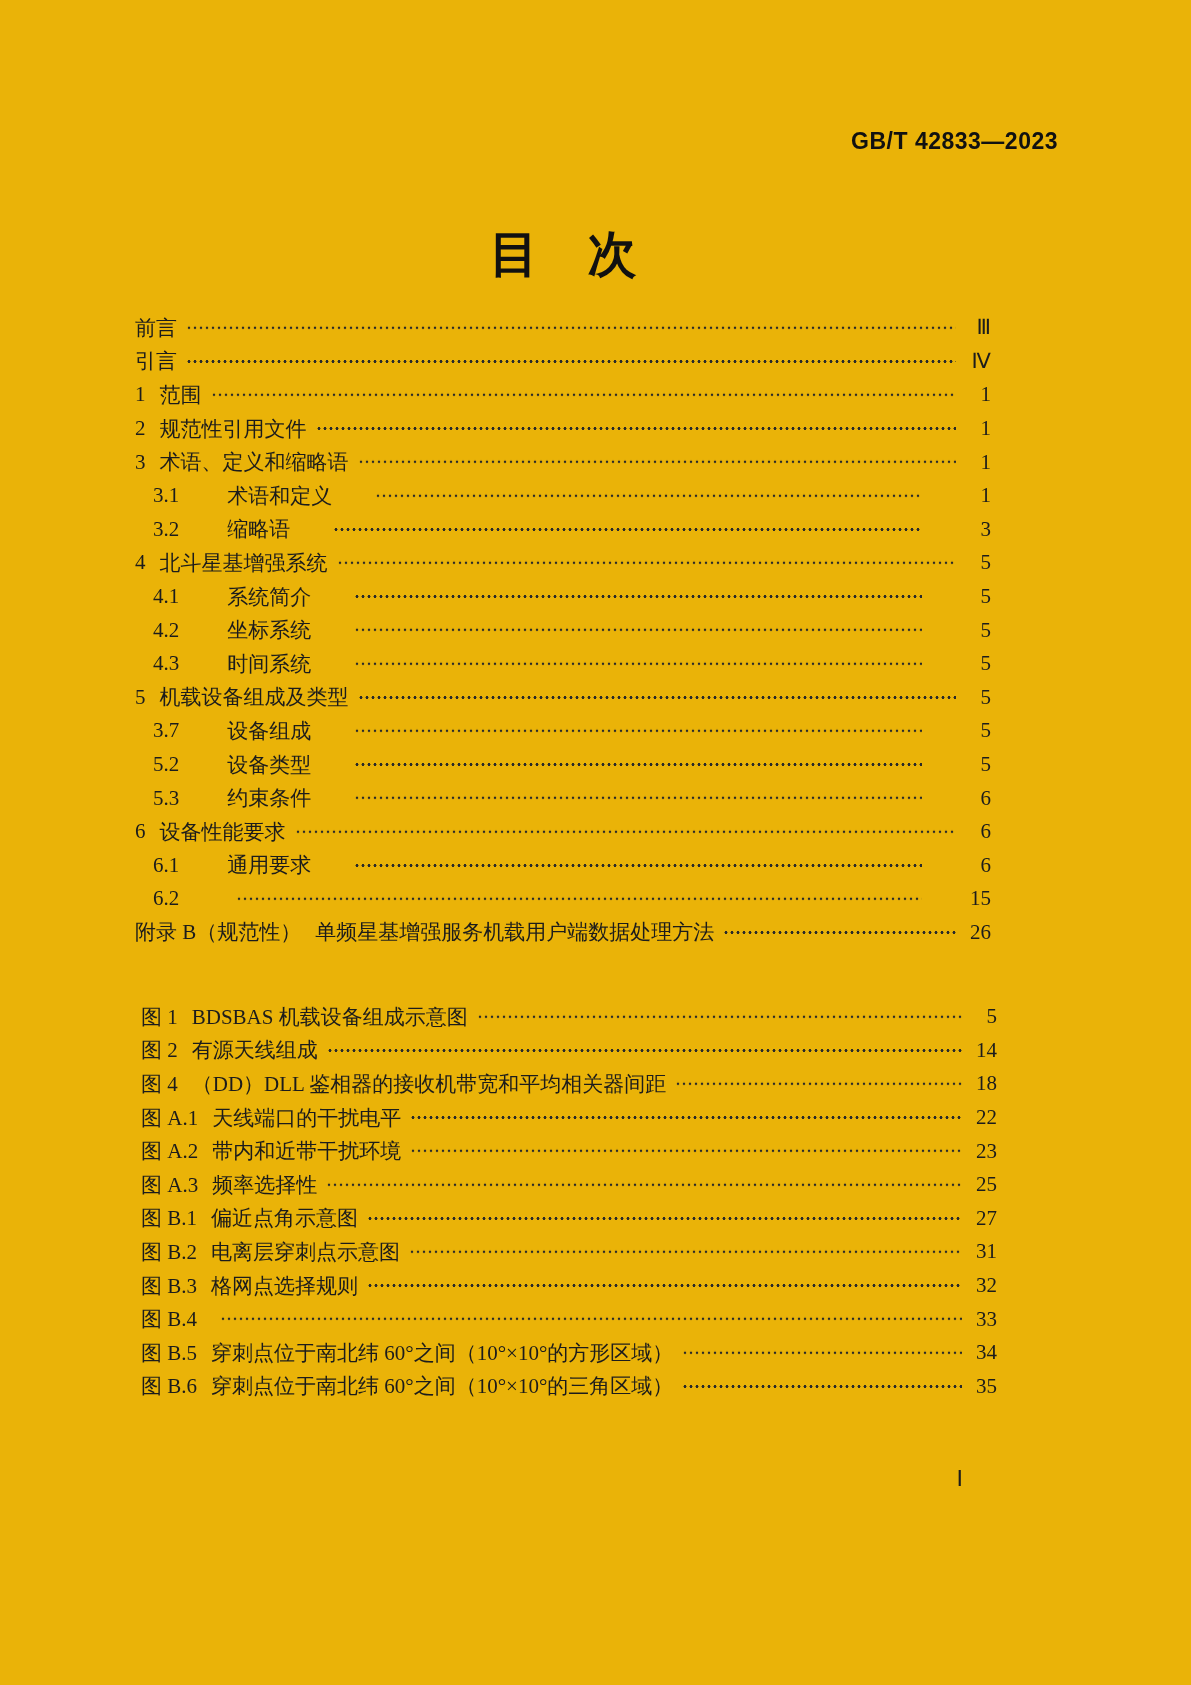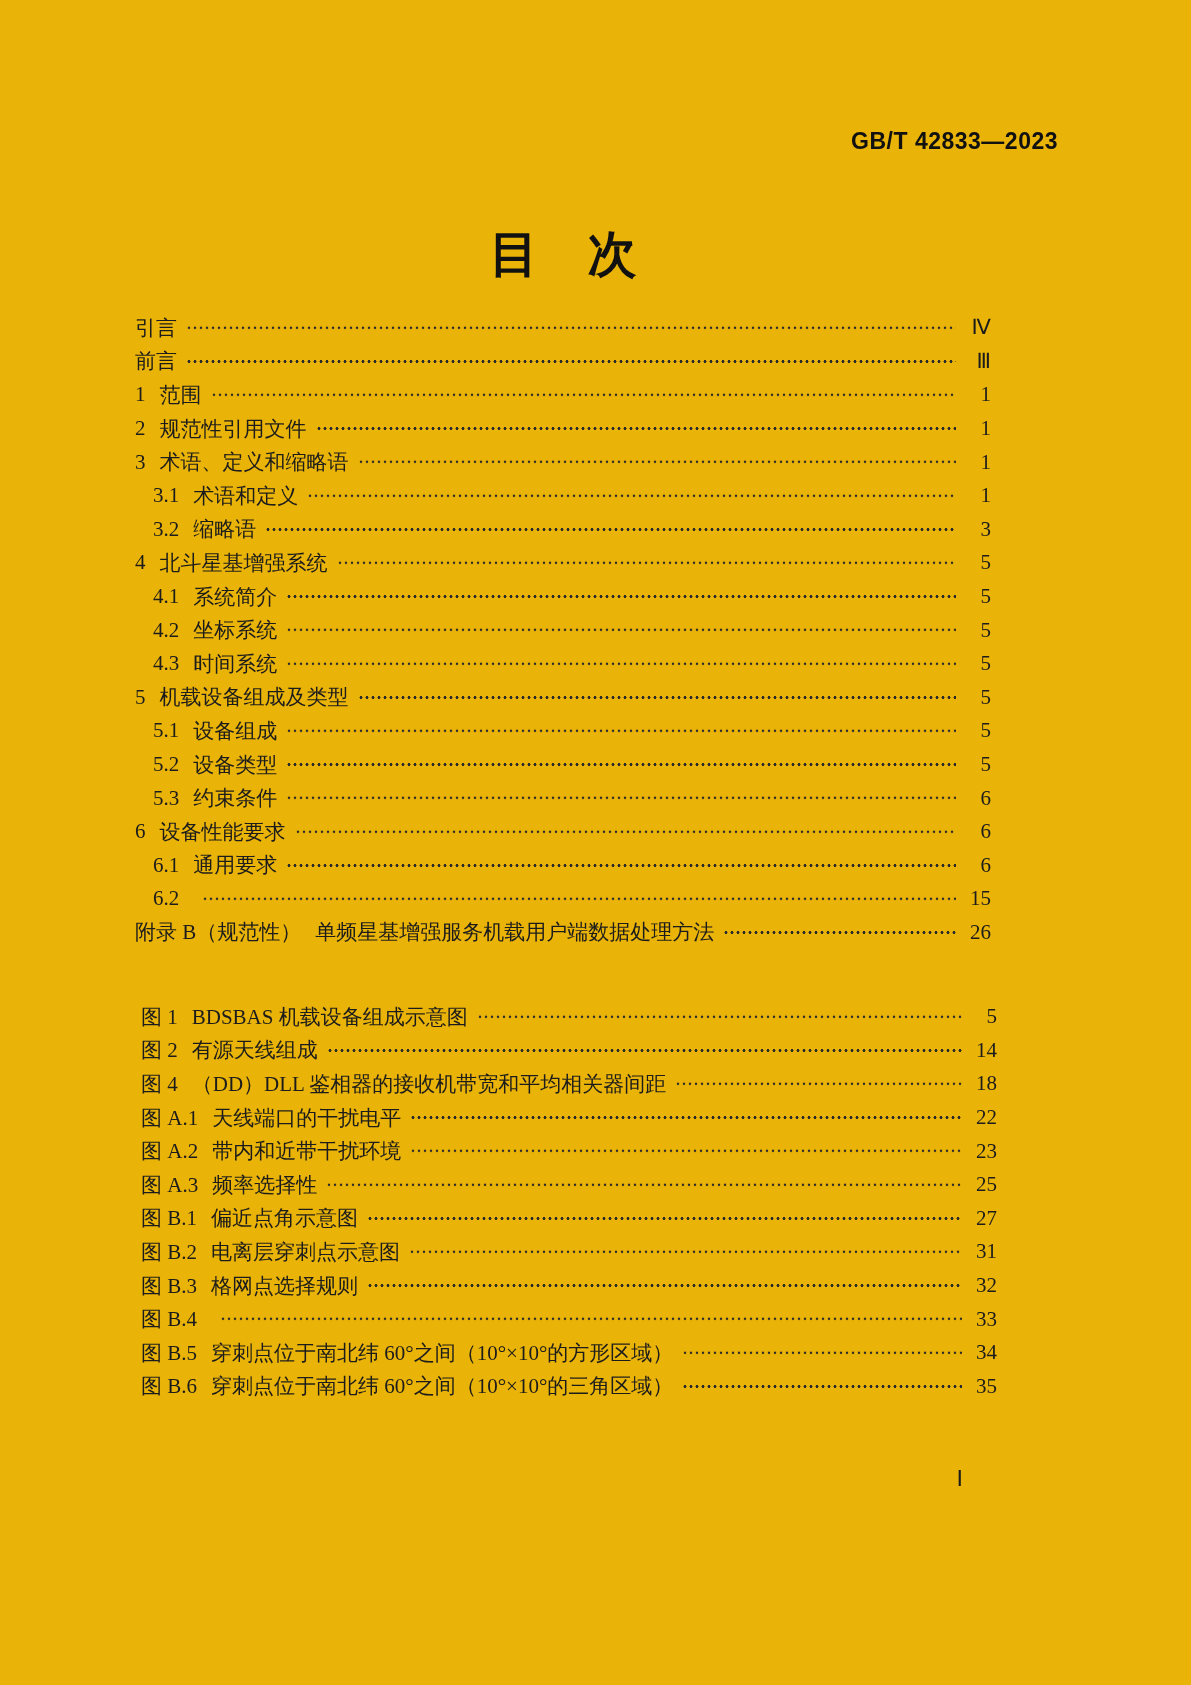--- a/index.html
+++ b/index.html
@@ -53,20 +53,21 @@
   }
   .toc-row {
     display: flex;
     align-items: center;
     height: 33.6px;
     font-size: 21px;
     white-space: nowrap;
   }
   .toc-row.indent {
     padding-left: 18px;
+    gap: 34px;
   }
   .toc-num {
     margin-right: 14px;
     flex: 0 0 auto;
   }
   .toc-entry-title {
     flex: 0 0 auto;
   }
   .leader {
     flex: 1 1 auto;
@@ -95,28 +96,28 @@
 <body>
 
 <div class="page">
 
   <div class="doc-header">GB/T 42833—2023</div>
 
   <h1 class="toc-main-title">目　次</h1>
 
   <div class="toc-list" id="toc-list">
       <div class="toc-row">
+        <span class="toc-entry-title">前言</span>
+        <span class="leader"></span>
+        <span class="toc-page">Ⅲ</span>
+      </div>
+      <div class="toc-row">
         <span class="toc-entry-title">引言</span>
         <span class="leader"></span>
         <span class="toc-page">Ⅳ</span>
-      </div>
-      <div class="toc-row">
-        <span class="toc-entry-title">前言</span>
-        <span class="leader"></span>
-        <span class="toc-page">Ⅲ</span>
       </div>
       <div class="toc-row">
         <span class="toc-num">1</span>
         <span class="toc-entry-title">范围</span>
         <span class="leader"></span>
         <span class="toc-page">1</span>
       </div>
       <div class="toc-row">
         <span class="toc-num">2</span>
         <span class="toc-entry-title">规范性引用文件</span>
@@ -165,21 +166,21 @@
         <span class="leader"></span>
         <span class="toc-page">5</span>
       </div>
       <div class="toc-row">
         <span class="toc-num">5</span>
         <span class="toc-entry-title">机载设备组成及类型</span>
         <span class="leader"></span>
         <span class="toc-page">5</span>
       </div>
       <div class="toc-row indent">
-        <span class="toc-num">5.1</span>
+        <span class="toc-num">3.7</span>
         <span class="toc-entry-title">设备组成</span>
         <span class="leader"></span>
         <span class="toc-page">5</span>
       </div>
       <div class="toc-row indent">
         <span class="toc-num">5.2</span>
         <span class="toc-entry-title">设备类型</span>
         <span class="leader"></span>
         <span class="toc-page">5</span>
       </div>

